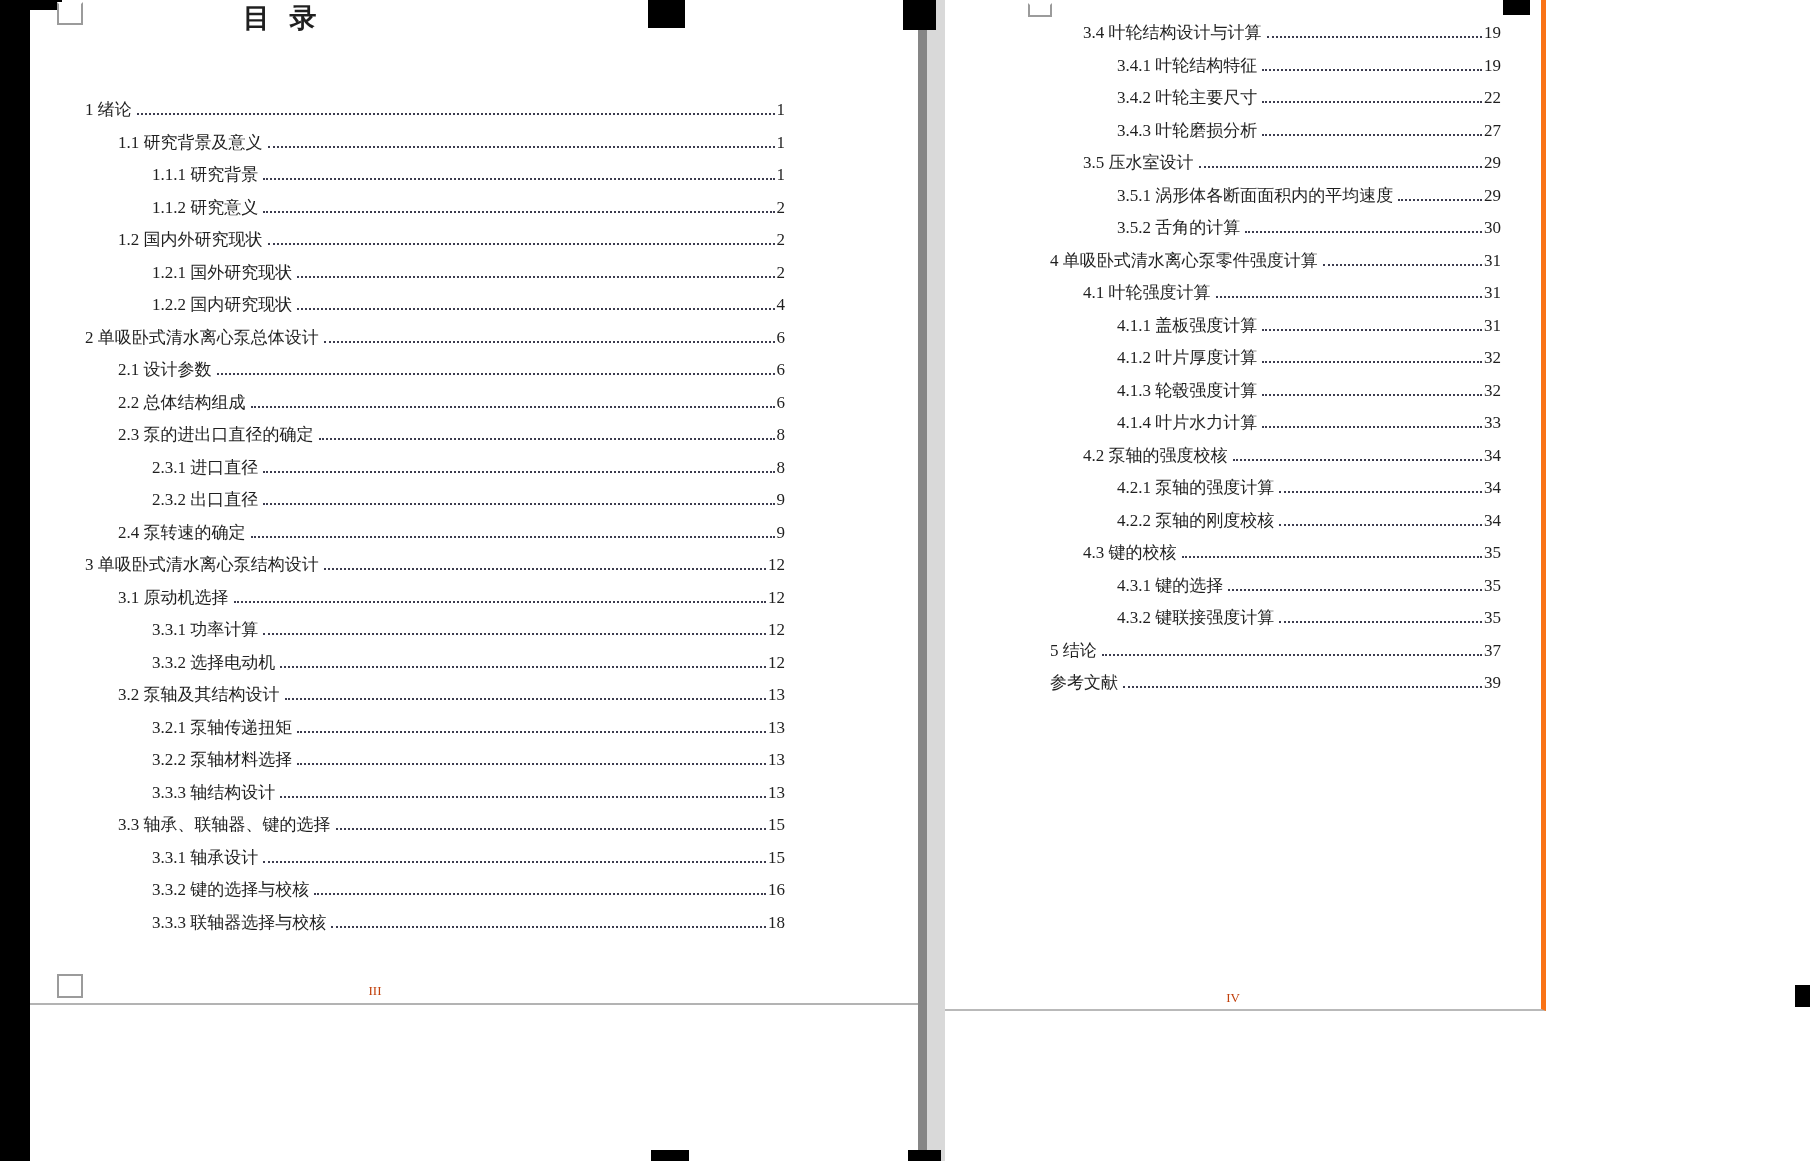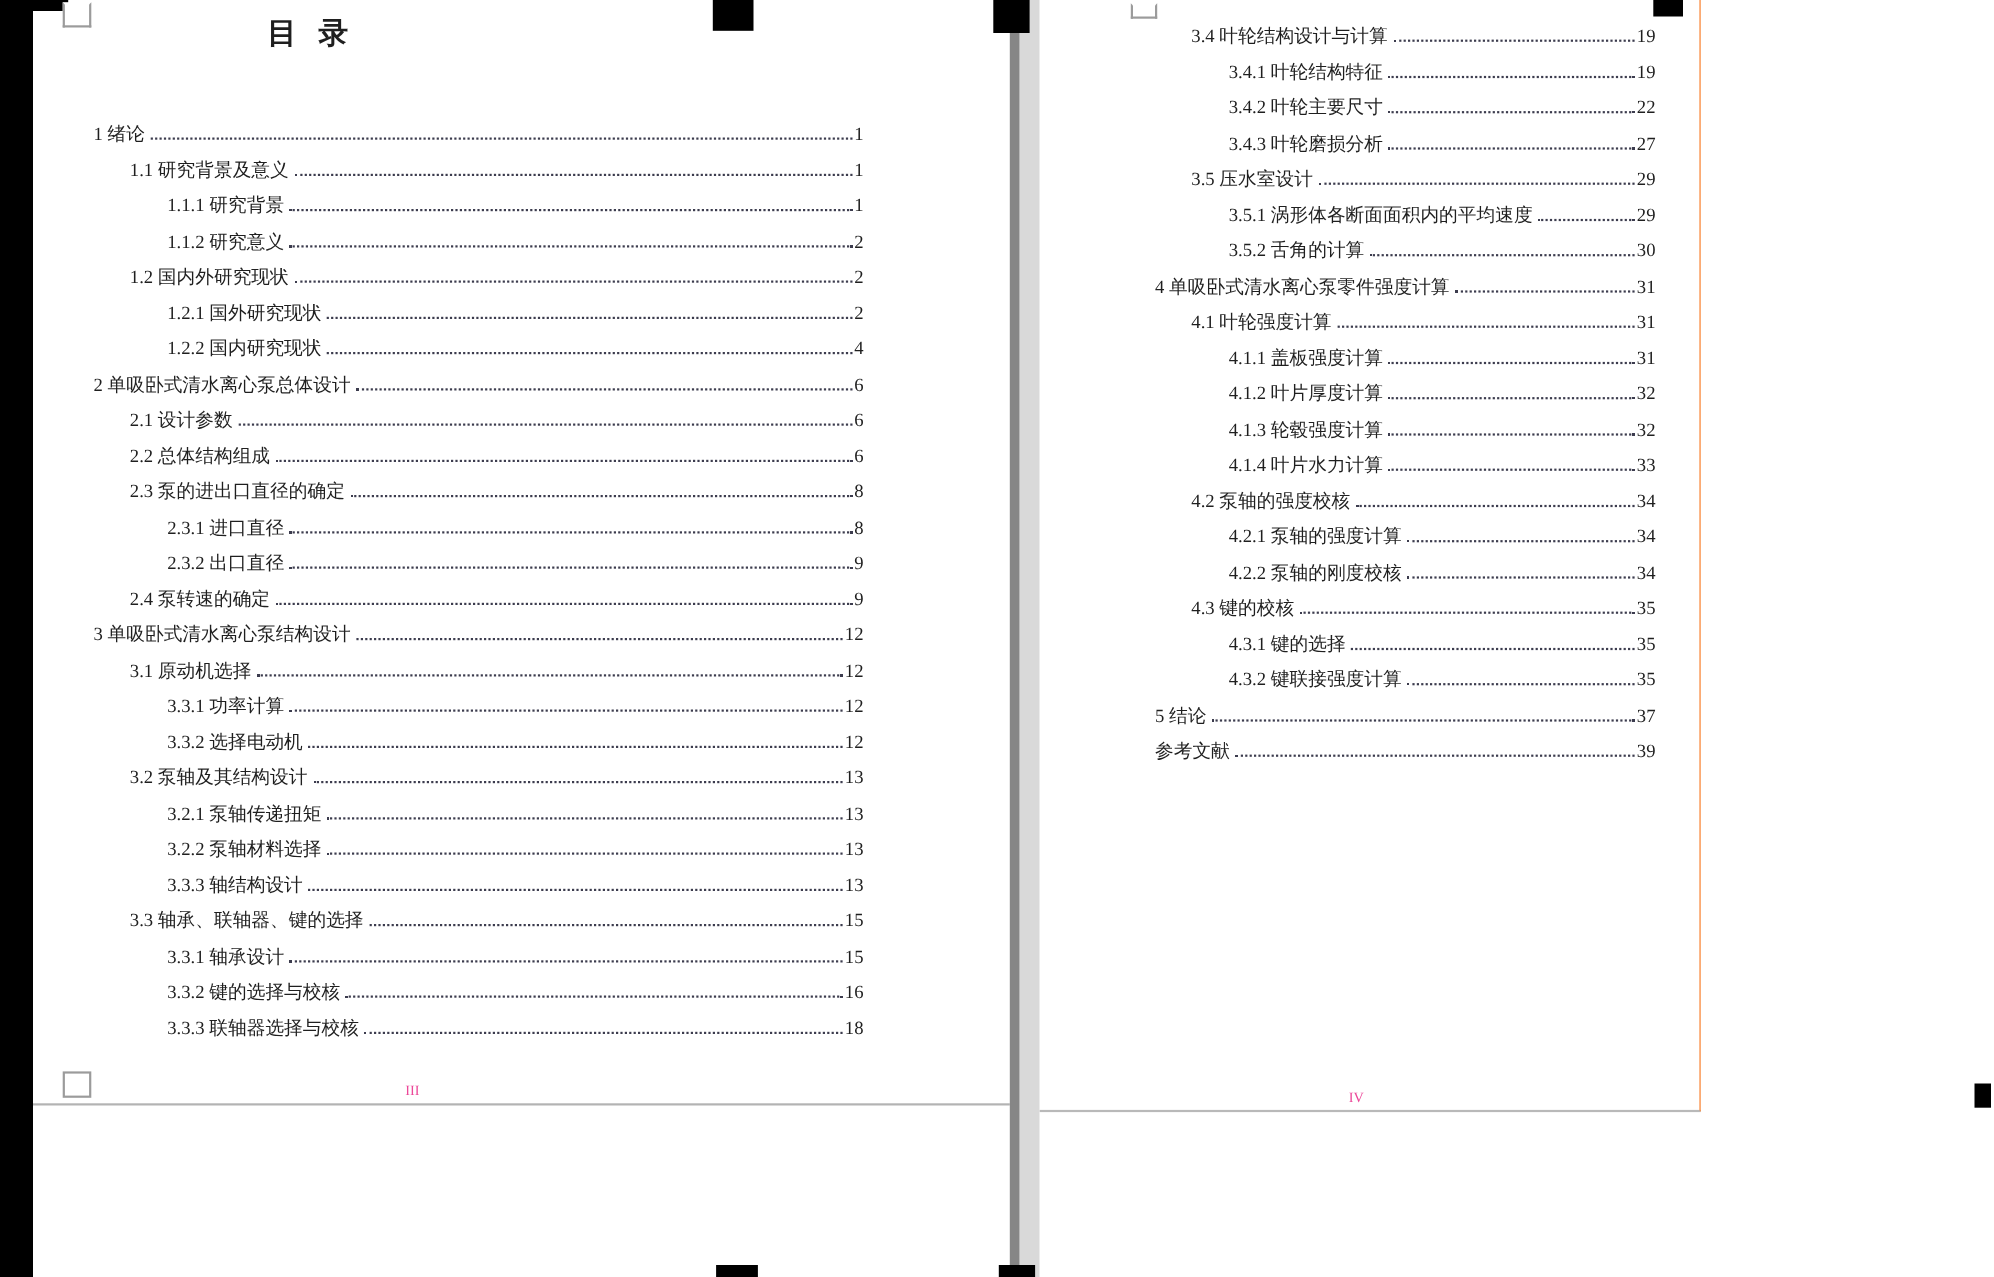--- a/index.html
+++ b/index.html
@@ -15,27 +15,26 @@
 
   
   .page { position: absolute; top: 0; background: #ffffff; }
   .page-left {
     left: 30px; width: 888px; height: 1005px;
     border-bottom: 2px solid #b3b3b3;
   }
   .page-right {
     left: 945px; width: 601px; height: 1011px;
     border-bottom: 2px solid #b9b9b9;
-    border-right: 1px solid #f97316;
+    border-right: 5px solid #f97316;
   }
   .p-content-left  { padding: 0 133px 0 55px; }
   .p-content-right { padding: 17px 40px 0 105px; }
 
   .doc-title {
-    margin-top: 12px;
     height: 46px;
     font-size: 27px;
     font-weight: bold;
     padding-left: 158px;
     letter-spacing: 2px;
     white-space: pre;
   }
   .toc-list-left { margin-top: 48px; }
 
   .toc-row {
@@ -54,21 +53,21 @@
     border-bottom: 2px dotted #3c3c4e;
     margin: 0 2px 5px 5px;
     min-width: 12px;
   }
   .toc-page { flex: 0 0 auto; text-align: right; }
 
   .page-footer {
     position: absolute;
     font-size: 13px;
     text-align: center;
-    color: #ec4899;
+    color: #c2410c;
   }
   .footer-left  { top: 983px; left: 0; width: 690px; }
   .footer-right { top: 990px; left: 0; width: 540px; padding-left: 36px; }
 
   
   .strip-left   { position: absolute; left: 0; top: 0; width: 30px; height: 1161px; background: #000; }
   .blk          { position: absolute; background: #000; }
   .blk-tl       { left: 0;    top: 0;    width: 62px; height: 10px; }
   .blk-t1       { left: 648px; top: 0;   width: 37px; height: 28px; }
   .blk-t2       { left: 903px; top: 0;   width: 33px; height: 30px; }

